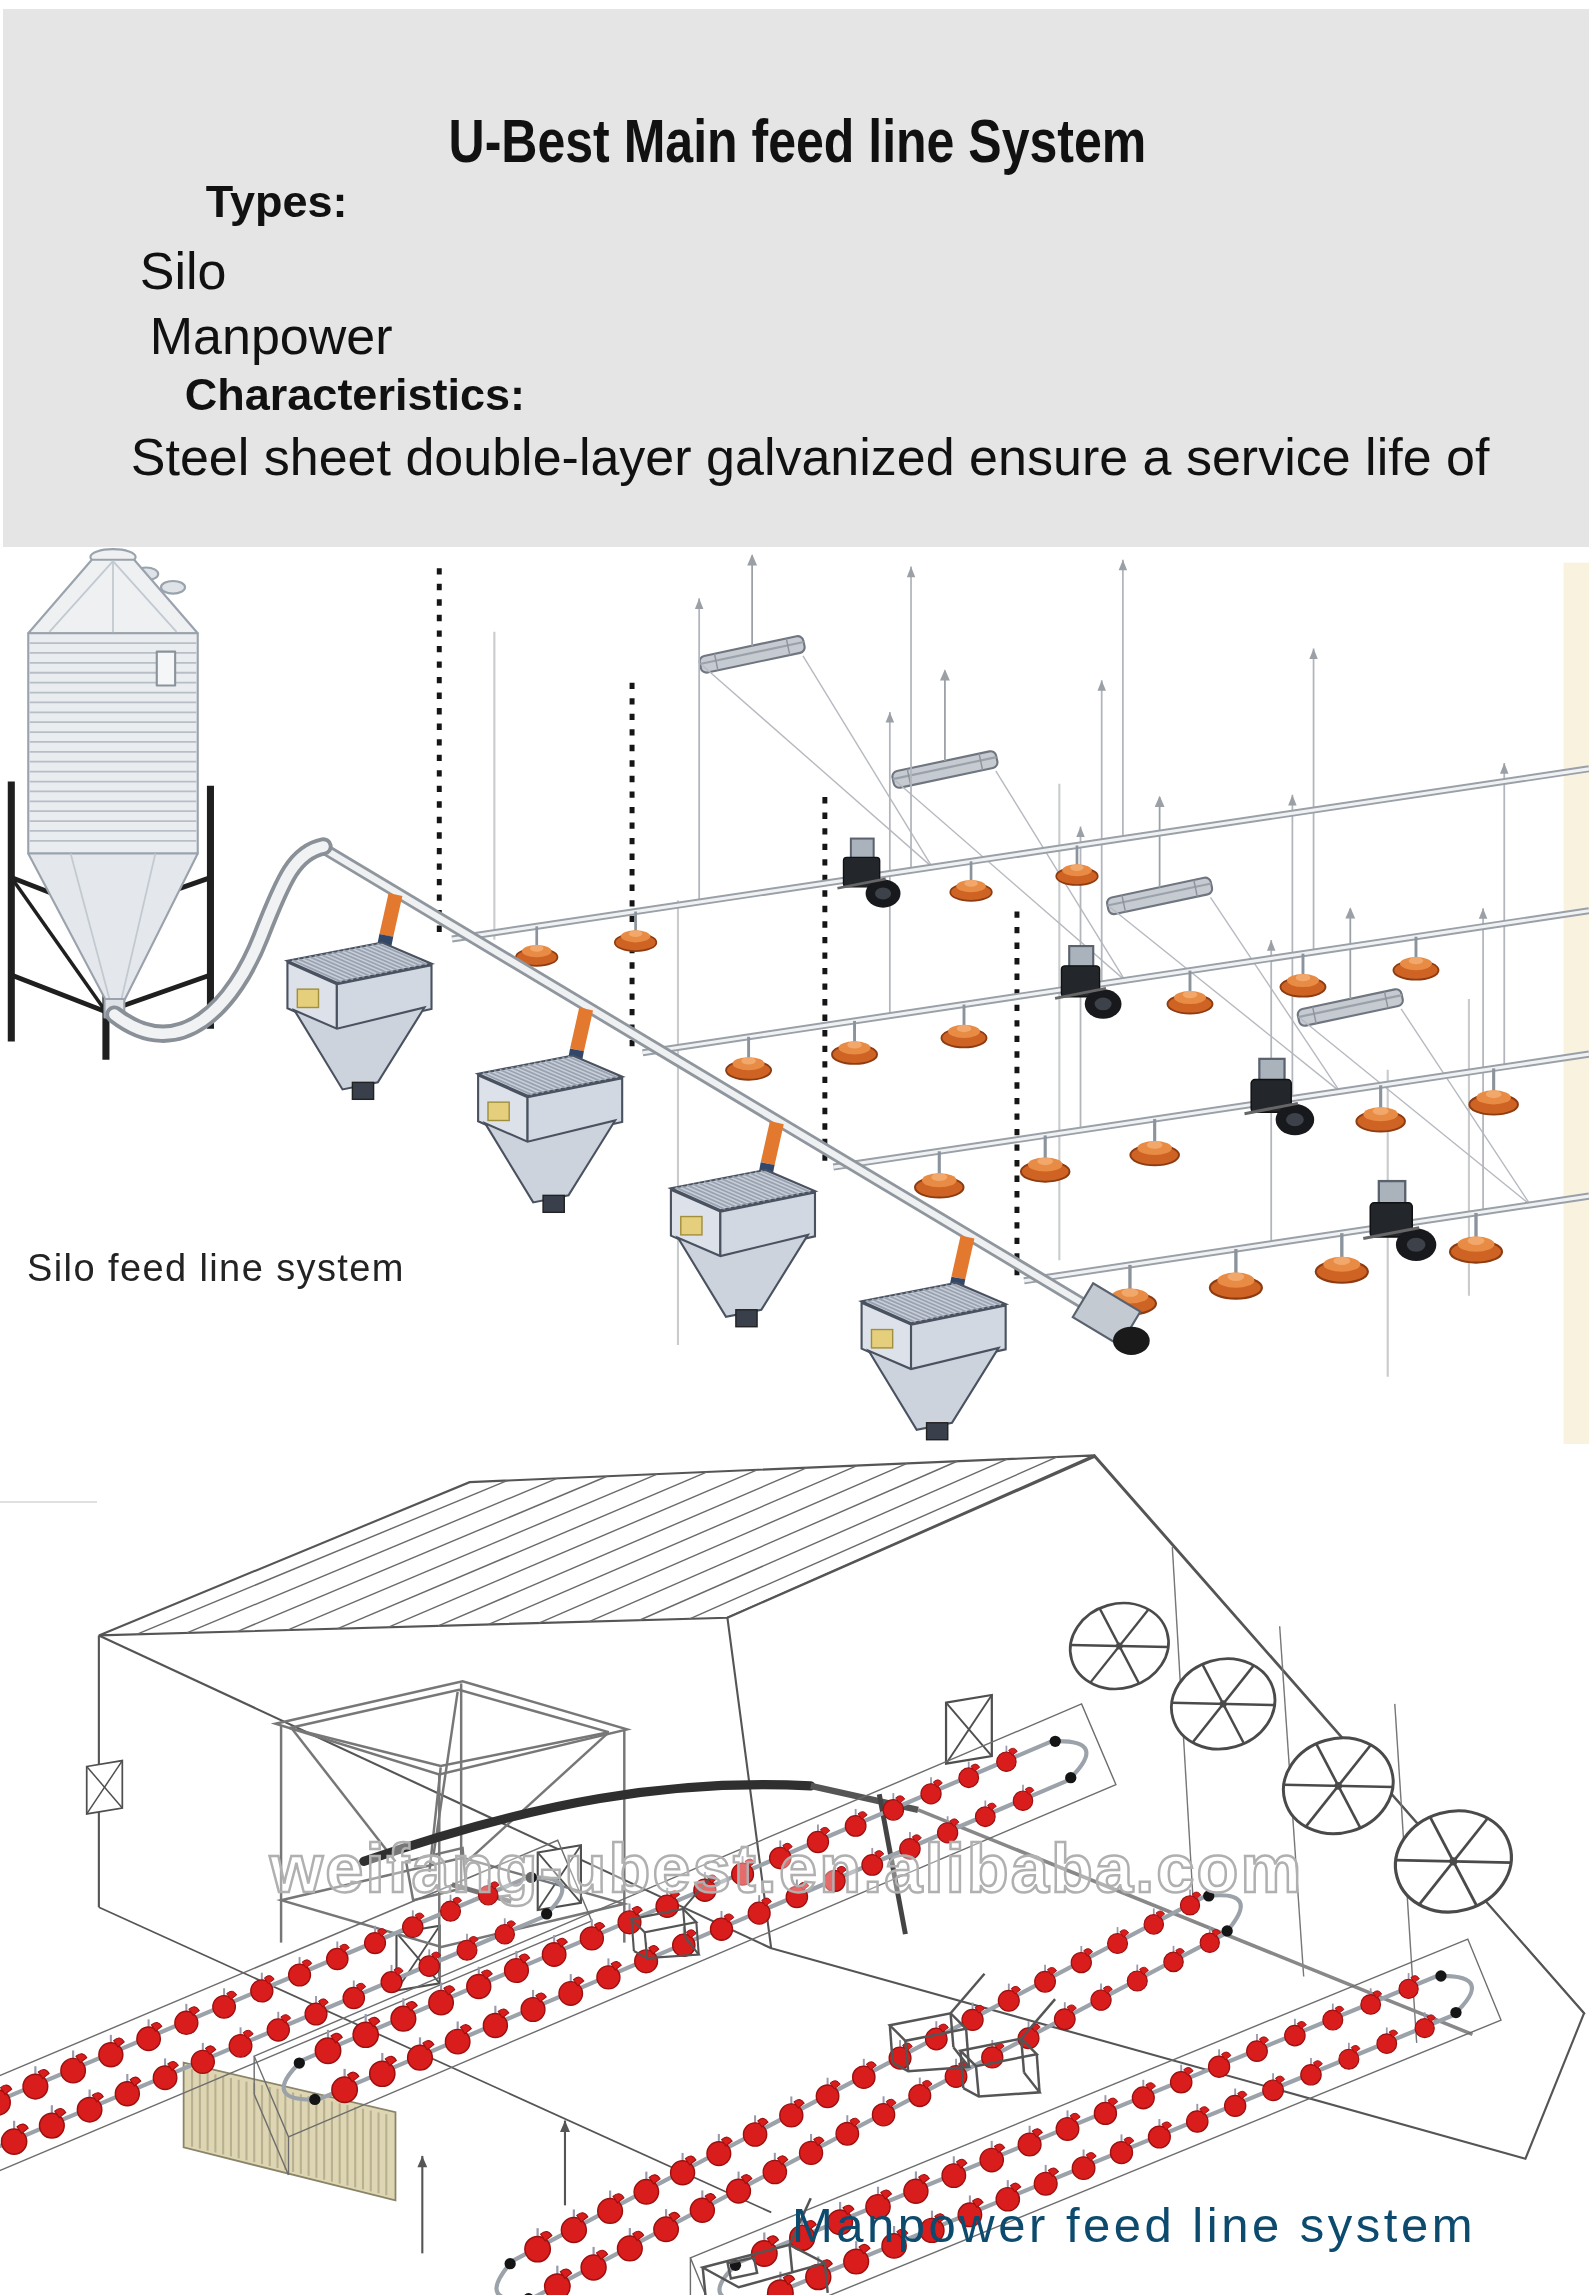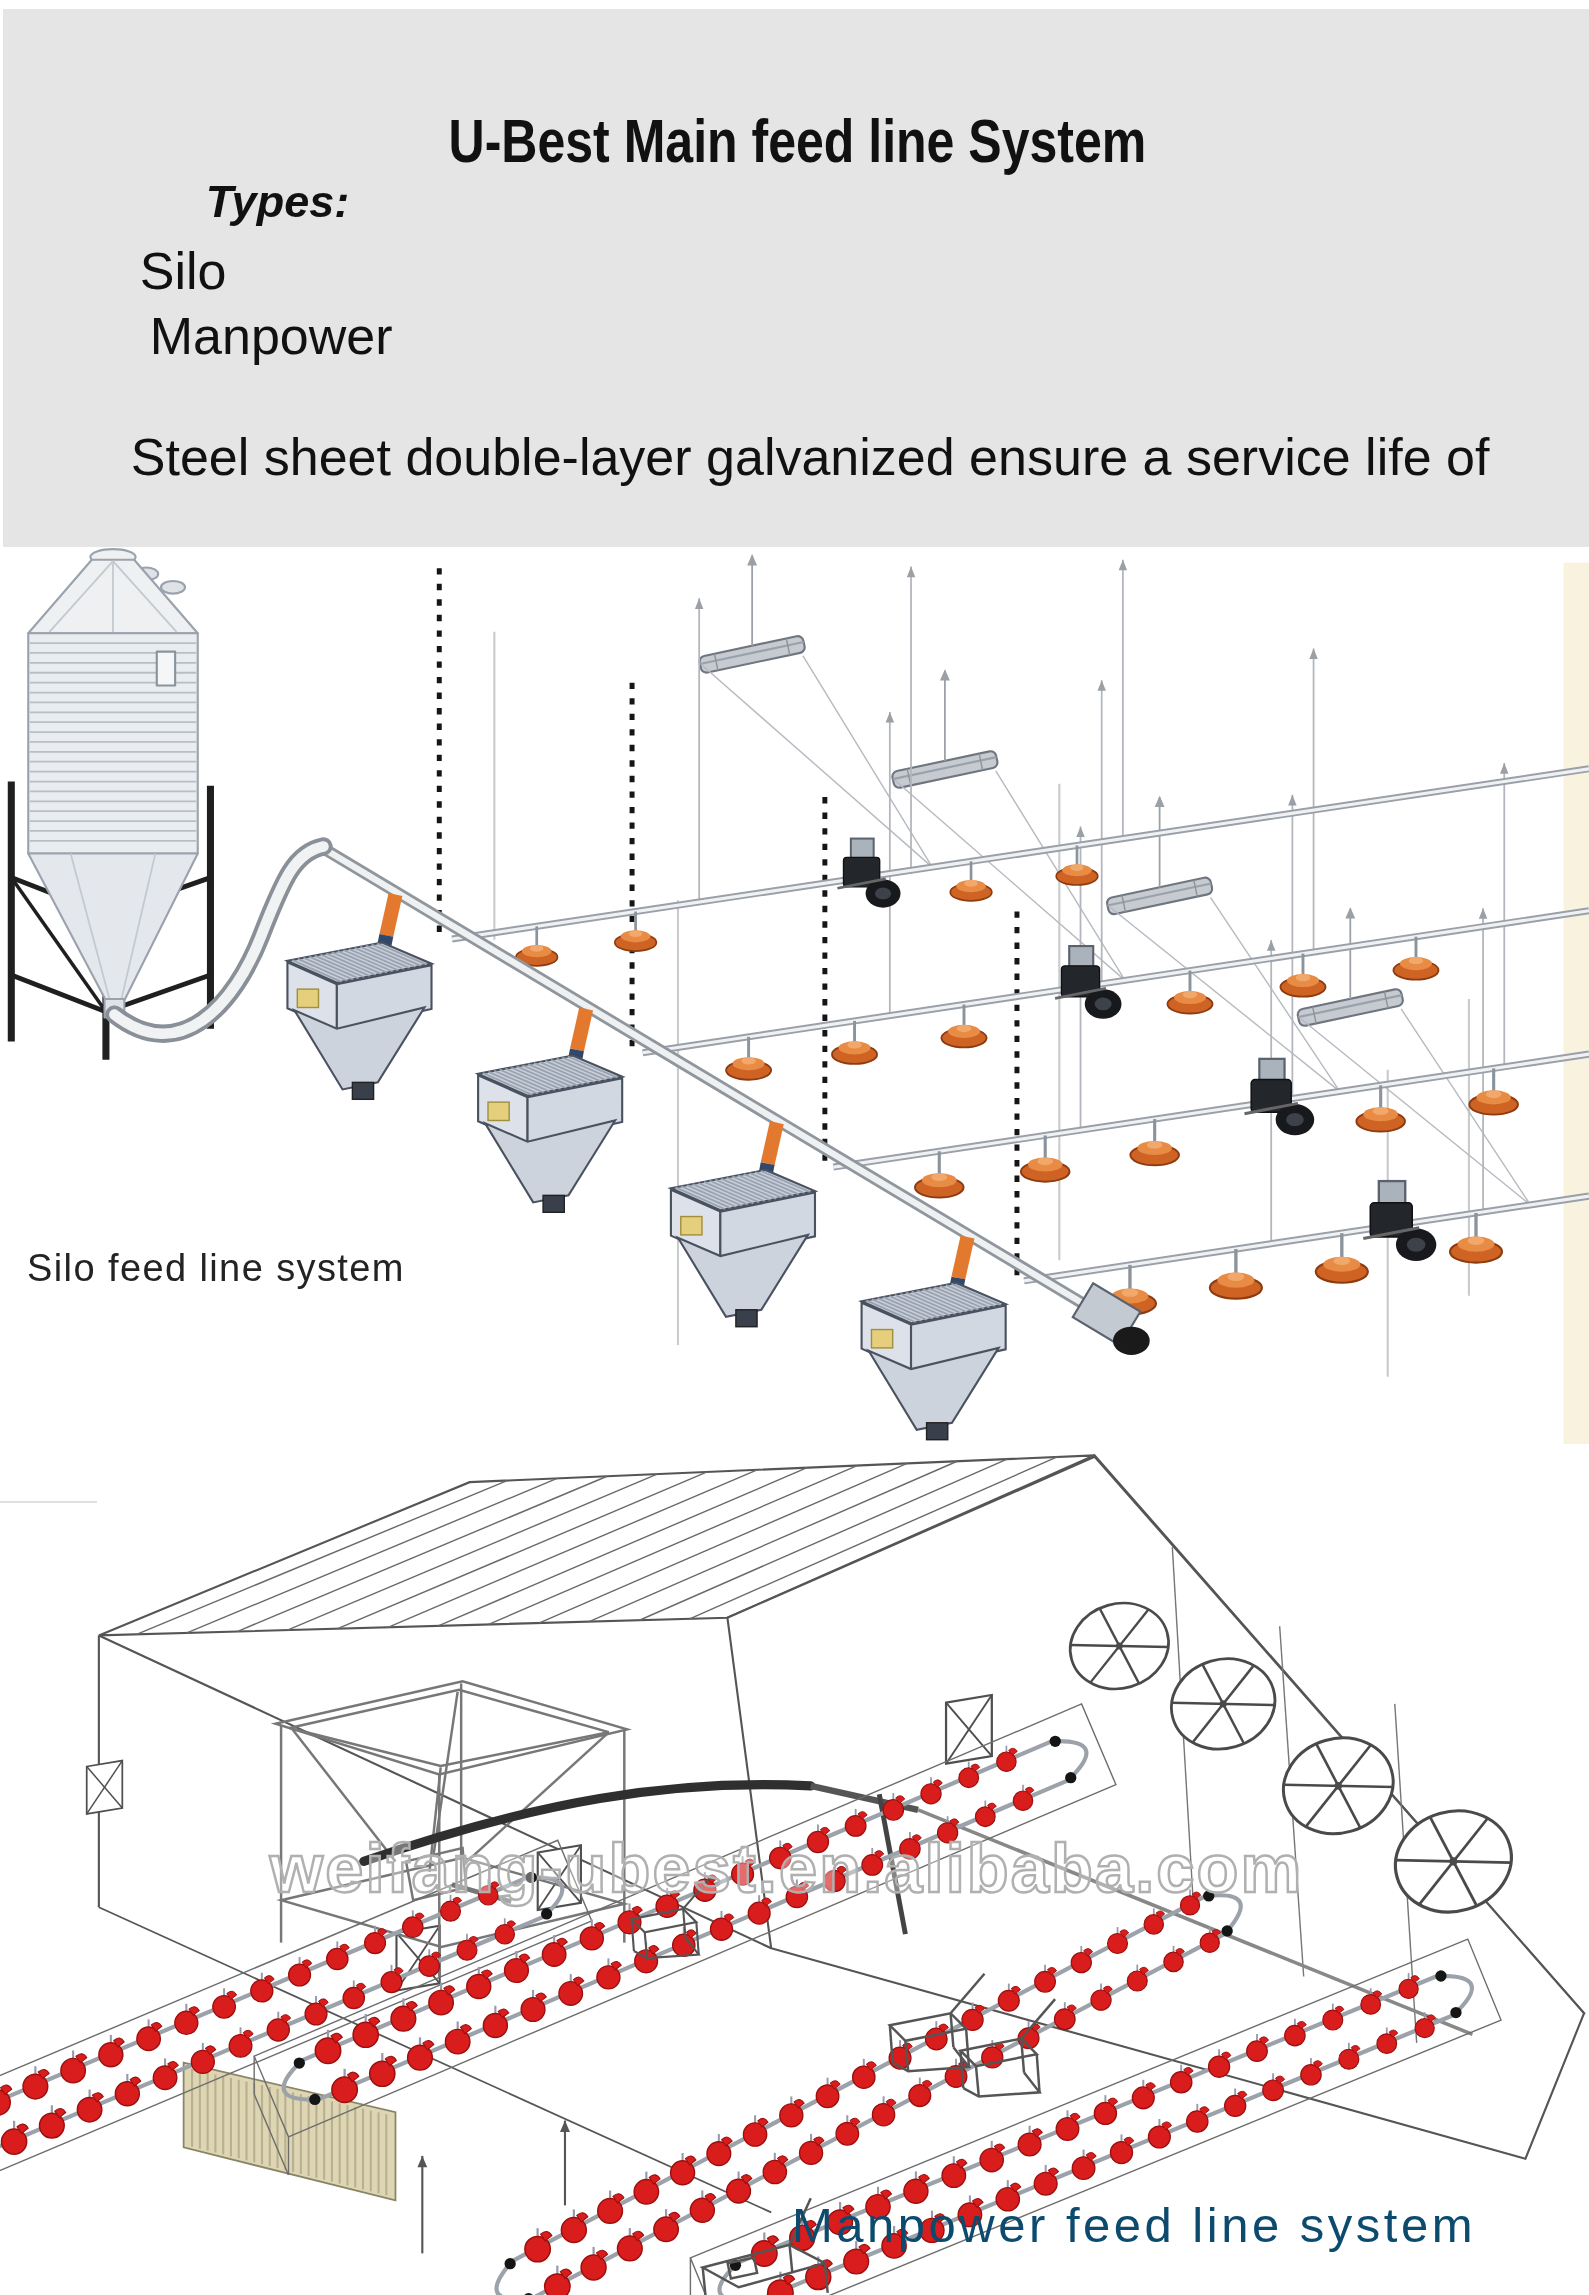--- a/index.html
+++ b/index.html
@@ -2,37 +2,38 @@
 <html style="font-size:11.3px"><head>
 <meta charset="utf-8">
 <style>
   html,body{margin:0;padding:0}
   body{position:relative;width:1589px;height:2295px;background:#fff;
        font-family:"Liberation Sans",sans-serif;overflow:hidden}
   .abs{position:absolute}
   .hdr{left:2.8px;top:8.5px;width:1584px;height:538px;background:#c5d8a1}
   .title{left:0;top:97px;width:1589px;text-align:center;font-size:61px;font-weight:bold;color:#111;white-space:nowrap}
   .cond{display:inline-block;transform:scaleX(.82);transform-origin:center}
-  .biline{font-weight:bold;font-style:italic;font-size:45px;color:#111;white-space:nowrap}
+  .biline{font-weight:bold;font-size:45px;color:#111;white-space:nowrap}
   .tline{font-size:52px;color:#111;white-space:nowrap}
   .cap1{left:27px;top:1247px;font-size:38px;letter-spacing:1.4px;color:#232323;white-space:nowrap}
   .cap2{left:792px;top:2197px;font-size:49px;letter-spacing:3.5px;color:#0c4a6e;white-space:nowrap}
   .divider{left:0;top:1501px;width:97px;height:2.1px;background:#e0e0e0}
   svg{position:absolute;display:block}
 </style>
 </head>
 <body>
 
 <div class="abs hdr" style="background: #e5e5e5; padding-left: 42px;">
   <div class="abs title">
     <span class="cond">U-Best Main feed line System</span>
   </div>
   <div class="abs biline" style="left:203px;top:167px">Types:</div>
   <div class="abs tline" style="left:137px;top:232px">Silo</div>
   <div class="abs tline" style="left:147px;top:297px">Manpower</div>
+  <div class="abs biline" style="left:182px;top:360px">Characteristics:</div>
   <div class="abs tline" style="left:128px;top:418px">Steel sheet double-layer galvanized ensure a service life of</div>
 </div>
 
 <svg id="svg1" style="left:0;top:547px" width="1589" height="897" viewBox="0 0 2250 1270">
   <defs>
     <g id="pan1">
       <line x1="0" y1="0" x2="0" y2="30" stroke="#8b949c" stroke-width="4"></line>
       <ellipse class="c-or" cx="0" cy="46" rx="31" ry="13" stroke="#8d3c12" stroke-width="2.5" fill="#cf6324"></ellipse>
       <ellipse class="c-orl" cx="0" cy="37" rx="22" ry="9" fill="#e78b45"></ellipse>
       <ellipse cx="0" cy="33" rx="10" ry="5" fill="#f2a86b"></ellipse>

